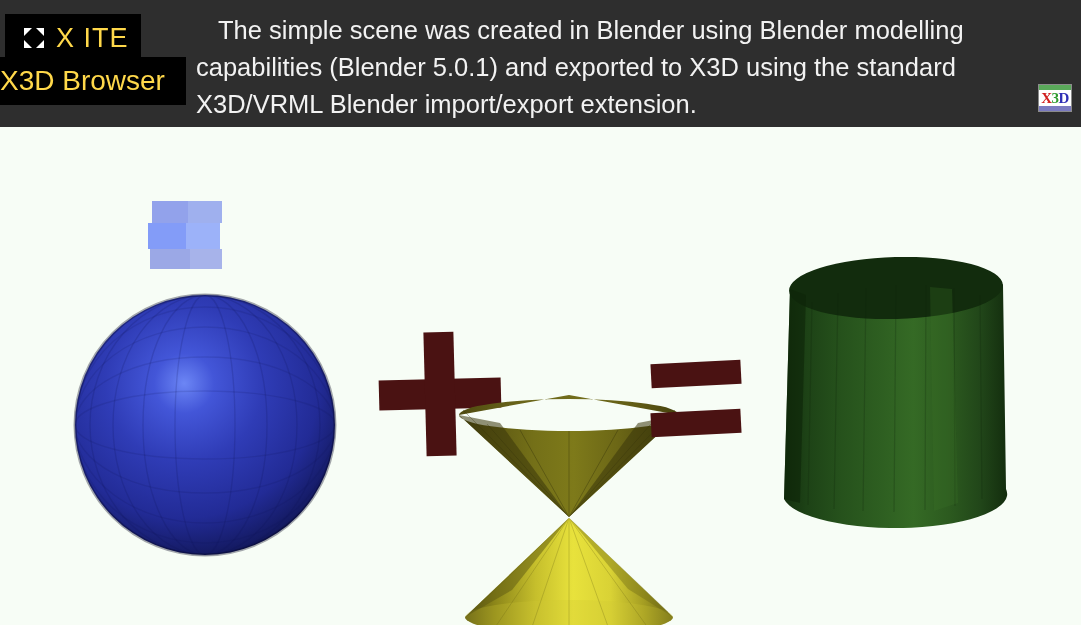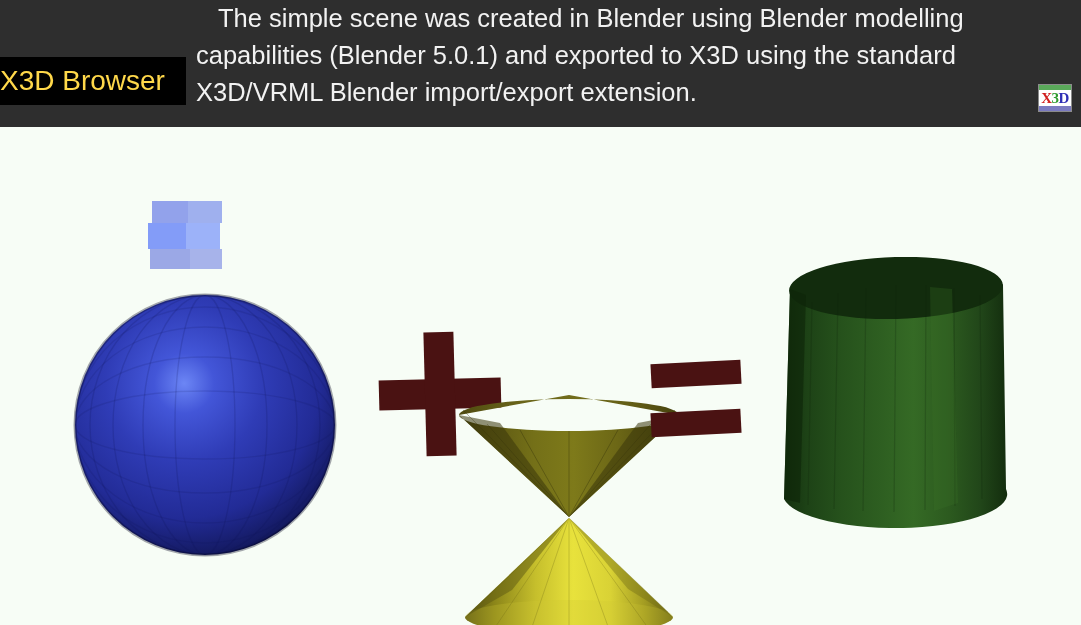--- a/index.html
+++ b/index.html
@@ -89,21 +89,21 @@
   }
   .expand-icon i.q1 { left: 0;  top: 0;  clip-path: polygon(0 0, 100% 0, 0 100%); }
   .expand-icon i.q2 { right: 0; top: 0;  clip-path: polygon(100% 0, 100% 100%, 0 0); }
   .expand-icon i.q3 { left: 0;  bottom: 0; clip-path: polygon(0 0, 0 100%, 100% 100%); }
   .expand-icon i.q4 { right: 0; bottom: 0; clip-path: polygon(100% 0, 100% 100%, 0 100%); }
 
   
   .caption {
     position: absolute;
     left: 196px;
-    top: 0;
+    top: 12px;
     width: 866px;
     color: #f2f2f2;
     font-size: 25.5px;
     line-height: 37px;
     text-indent: 22px;
     z-index: 2;
   }
 
   
   .x3d-badge {
@@ -167,20 +167,29 @@
       <div class="bar-top"></div>
       <div class="glyphs">
         <span class="gx">X</span>
           <span class="g3">3</span>
           <span class="gd">D</span>
       </div>
       <div class="bar-bottom"></div>
     </div>
   </div>
 
+  <div class="brand-box-top">
+    <span class="expand-icon">
+      <i class="q1"></i>
+        <i class="q2"></i>
+        <i class="q3"></i>
+        <i class="q4"></i>
+    </span>
+    <span class="brand-title">X  ITE</span>
+  </div>
 
   <div class="brand-box-bottom">
     <span class="brand-subtitle">X3D Browser</span>
   </div>
 
   <div class="scene">
     <svg width="1081" height="498" viewBox="0 0 1081 498" xmlns="http://www.w3.org/2000/svg">
       <defs>
 
         <radialGradient id="sphereGrad" cx="42%" cy="34%" r="72%">

